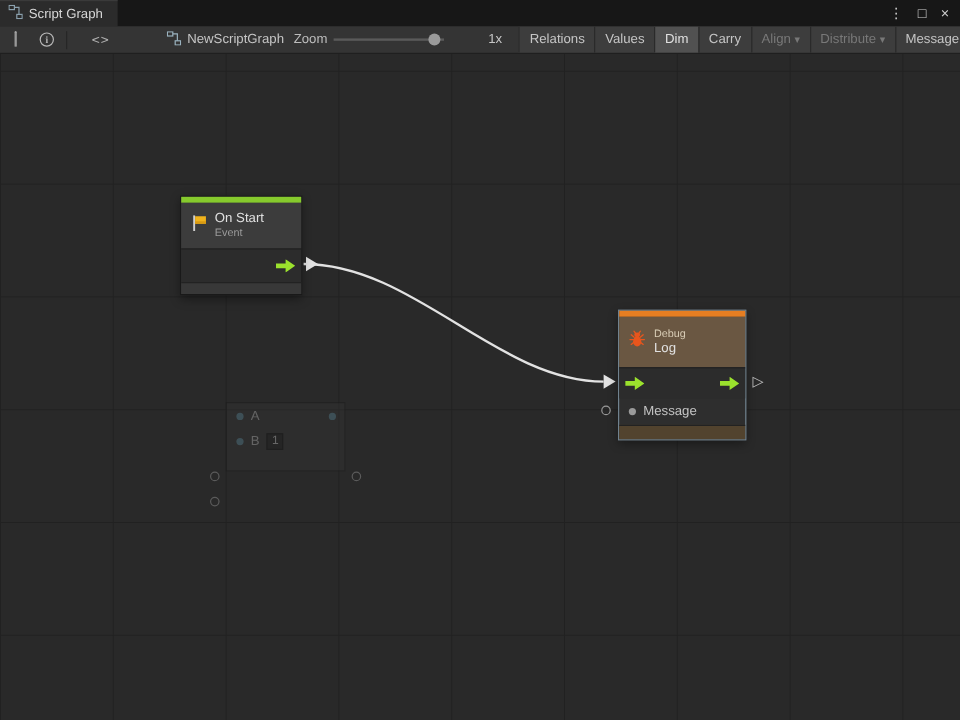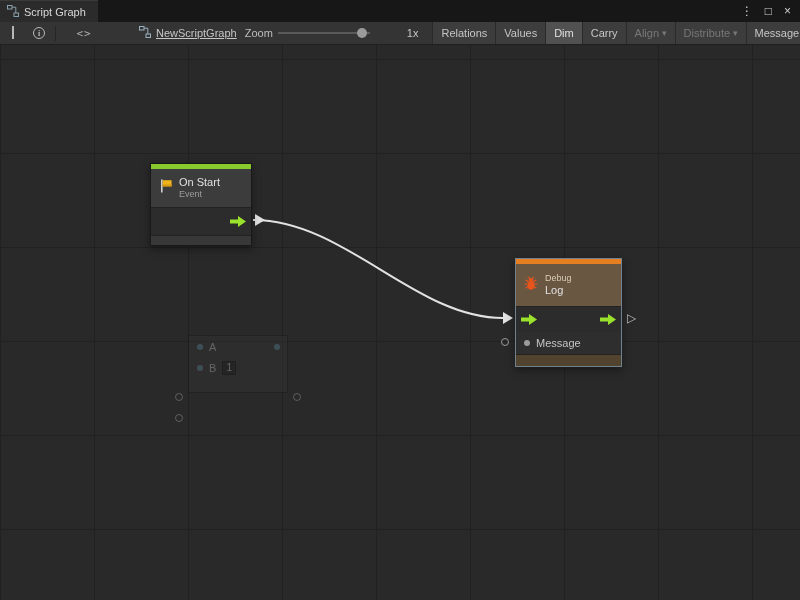--- a/index.html
+++ b/index.html
@@ -23,21 +23,21 @@
     display:flex; align-items:center; font-size:11px; color:#c6c6c6;
     overflow:hidden; white-space:nowrap;
   }
   .icon-btn { display:flex; align-items:center; justify-content:center; height:100%; width:26px; flex:0 0 auto; }
   .sep { width:1px; height:15px; background:#262626; margin:0 3px; flex:0 0 auto; }
   .lock-icon { display:inline-block; }
   .lock-shackle { width:7px; height:5px; border:1.5px solid #b8b8b8; border-bottom:none; border-radius:4px 4px 0 0; margin:0 auto; }
   .lock-body { width:9px; height:6px; background:#b8b8b8; border-radius:1px; }
   .info-icon { width:12px; height:12px; border:1px solid #b8b8b8; border-radius:50%; display:flex; align-items:center; justify-content:center; font-size:8px; font-weight:bold; color:#b8b8b8; font-family:"Liberation Serif", serif; }
   .code-icon { color:#b0b0b0; font-size:11px; letter-spacing:1px; font-family:"DejaVu Sans Mono", monospace; }
-  .graph-chip { display:flex; align-items:center; gap:5px; padding:0 8px; margin-left:34px; flex:0 0 auto;text-decoration:underline; }
+  .graph-chip { display:flex; align-items:center; gap:5px; padding:0 8px; margin-left:34px; flex:0 0 auto; }
   .zoom-label { color:#bdbdbd; flex:0 0 auto; }
   .zoom-slider { position:relative; width:92px; height:100%; margin:0 5px; flex:0 0 auto; }
   .zoom-track { position:absolute; left:0; right:0; top:10px; height:2px; background:#5a5a5a; }
   .zoom-handle { position:absolute; right:3px; top:6px; width:10px; height:10px; border-radius:50%; background:#9a9a9a; }
   .zoom-value { margin-right:8px; flex:0 0 auto;margin-left:32px; }
   .btn-group { display:flex; height:100%; margin-left:6px; flex:0 0 auto; }
   .gbtn { display:flex; align-items:center; gap:3px; padding:0 8px; background:#3d3d3d; border-left:1px solid #2a2a2a; height:100%; flex:0 0 auto; }
   .gbtn.active { background:#515151; color:#e0e0e0; }
   .gbtn.disabled { color:#787878; }
   .caret { font-size:9px; }

